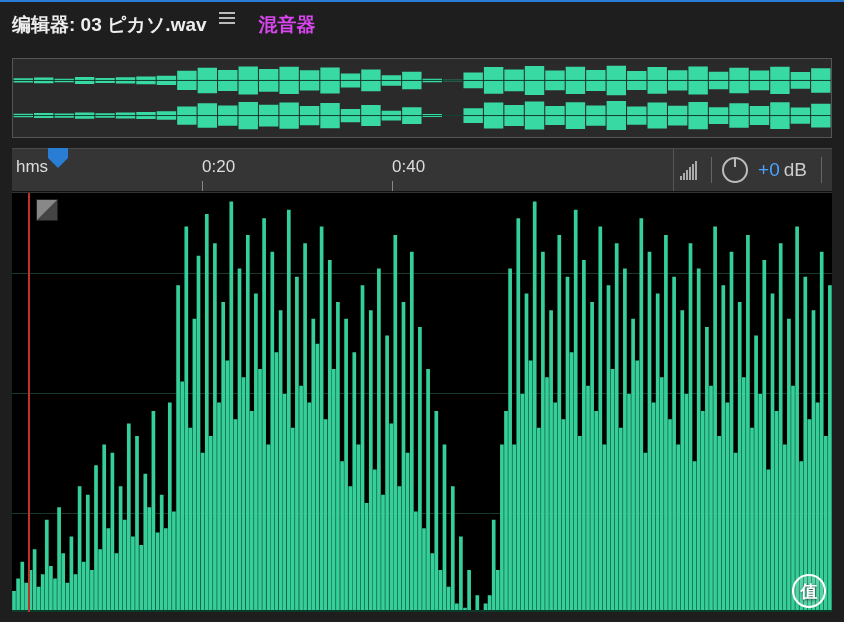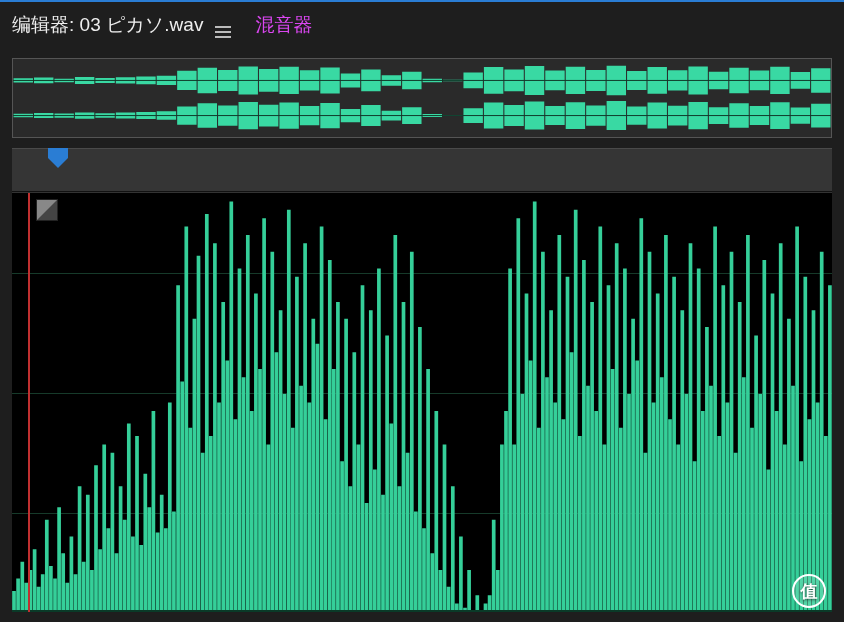--- a/index.html
+++ b/index.html
@@ -18,25 +18,26 @@
 .tabs {
   display: flex;
   align-items: center;
   height: 46px;
   background: #1e1e1e;
   padding-left: 12px;
   gap: 24px;
 }
 .tab {
   display: flex;
-  align-items: flex-end;
+  align-items: flex-start;
   gap: 12px;
   color: #d8d8d8;
   font-size: 19px;
   cursor: pointer;
+  font-weight: bold;
 }
 .tab.active { color: #eeeeee; }
 .tab.inactive { color: #d946ef; }
 .hamburger {
   display: flex;
   flex-direction: column;
   gap: 3px;
 }
 .hamburger span {
   width: 16px;
@@ -205,20 +206,43 @@
       <line x1="0" x2="820" y1="22" y2="22" stroke="#0f3a2a" stroke-width="1"></line>
       <line x1="0" x2="820" y1="58" y2="58" stroke="#0f3a2a" stroke-width="1"></line>
     </svg>
 </div>
 
 <div class="ruler-row">
   <div class="playhead">
     <svg viewBox="0 0 24 24">
         <path d="M2 2 L22 2 L22 12 L12 22 L2 12 Z" fill="#2a7dd4"></path>
       </svg>
+  </div>
+  <div class="ruler" id="ruler">
+    <span class="label" style="left:4px">hms</span>
+  <span class="label" style="left: 190px;">0:20</span>
+      <div class="tick" style="left: 190px;"></div>
+      <span class="label" style="left: 380px;">0:40</span>
+      <div class="tick" style="left: 380px;"></div>
+    </div>
+  <div class="right-controls">
+    <div class="meter-icon">
+      <span style="height:4px"></span>
+        <span style="height:7px"></span>
+        <span style="height:10px"></span>
+        <span style="height:13px"></span>
+        <span style="height:16px"></span>
+        <span style="height:19px"></span>
+    </div>
+    <div class="divider-v"></div>
+    <div class="knob"></div>
+    <div class="db-text">
+      <span class="db-val">+0</span><span class="db-unit">dB</span>
+    </div>
+    <div class="divider-v"></div>
   </div>
 </div>
 
 <div class="waveform-main">
   <div class="grid-line" style="top:80px"></div>
   <div class="grid-line" style="top:200px"></div>
   <div class="grid-line" style="top:320px"></div>
   <svg id="main-svg" preserveAspectRatio="none" viewBox="0 0 820 420">
       <path d="M2.0 420 L2.0 399.0 M6.1 420 L6.1 386.4 M10.3 420 L10.3 369.6 M14.3 420 L14.3 390.6 M18.4 420 L18.4 378.0 M22.6 420 L22.6 357.0 M26.6 420 L26.6 394.8 M30.7 420 L30.7 382.2 M34.8 420 L34.8 327.6 M38.9 420 L38.9 373.8 M43.0 420 L43.0 386.4 M47.1 420 L47.1 315.0 M51.2 420 L51.2 361.2 M55.3 420 L55.3 390.6 M59.4 420 L59.4 344.4 M63.5 420 L63.5 382.2 M67.6 420 L67.6 294.0 M71.7 420 L71.7 369.6 M75.8 420 L75.8 302.4 M79.9 420 L79.9 378.0 M84.0 420 L84.0 273.0 M88.1 420 L88.1 357.0 M92.2 420 L92.2 252.0 M96.3 420 L96.3 336.0 M100.4 420 L100.4 260.4 M104.5 420 L104.5 361.2 M108.6 420 L108.6 294.0 M112.7 420 L112.7 327.6 M116.8 420 L116.8 231.0 M120.9 420 L120.9 344.4 M125.0 420 L125.0 243.6 M129.2 420 L129.2 352.8 M133.3 420 L133.3 281.4 M137.3 420 L137.3 315.0 M141.4 420 L141.4 218.4 M145.6 420 L145.6 340.2 M149.7 420 L149.7 302.4 M153.8 420 L153.8 336.0 M157.8 420 L157.8 210.0 M161.9 420 L161.9 319.2 M166.1 420 L166.1 92.4 M170.2 420 L170.2 189.0 M174.3 420 L174.3 33.6 M178.3 420 L178.3 235.2 M182.4 420 L182.4 126.0 M186.5 420 L186.5 63.0 M190.7 420 L190.7 260.4 M194.8 420 L194.8 21.0 M198.8 420 L198.8 243.6 M202.9 420 L202.9 50.4 M207.0 420 L207.0 210.0 M211.2 420 L211.2 109.2 M215.3 420 L215.3 168.0 M219.3 420 L219.3 8.4 M223.4 420 L223.4 226.8 M227.5 420 L227.5 75.6 M231.6 420 L231.6 184.8 M235.8 420 L235.8 42.0 M239.8 420 L239.8 218.4 M243.9 420 L243.9 100.8 M248.0 420 L248.0 176.4 M252.1 420 L252.1 25.2 M256.3 420 L256.3 252.0 M260.3 420 L260.3 58.8 M264.4 420 L264.4 159.6 M268.6 420 L268.6 117.6 M272.6 420 L272.6 201.6 M276.8 420 L276.8 16.8 M280.8 420 L280.8 235.2 M284.9 420 L284.9 84.0 M289.1 420 L289.1 193.2 M293.1 420 L293.1 50.4 M297.3 420 L297.3 210.0 M301.3 420 L301.3 126.0 M305.4 420 L305.4 151.2 M309.6 420 L309.6 33.6 M313.6 420 L313.6 226.8 M317.8 420 L317.8 67.2 M321.8 420 L321.8 176.4 M325.9 420 L325.9 109.2 M330.1 420 L330.1 268.8 M334.1 420 L334.1 126.0 M338.3 420 L338.3 294.0 M342.3 420 L342.3 159.6 M346.4 420 L346.4 252.0 M350.5 420 L350.5 92.4 M354.6 420 L354.6 310.8 M358.8 420 L358.8 117.6 M362.8 420 L362.8 277.2 M366.9 420 L366.9 75.6 M371.0 420 L371.0 302.4 M375.1 420 L375.1 142.8 M379.3 420 L379.3 231.0 M383.3 420 L383.3 42.0 M387.4 420 L387.4 294.0 M391.5 420 L391.5 109.2 M395.6 420 L395.6 260.4 M399.8 420 L399.8 58.8 M403.8 420 L403.8 319.2 M407.9 420 L407.9 134.4 M412.0 420 L412.0 336.0 M416.1 420 L416.1 176.4 M420.3 420 L420.3 361.2 M424.3 420 L424.3 218.4 M428.4 420 L428.4 378.0 M432.5 420 L432.5 252.0 M436.6 420 L436.6 394.8 M440.8 420 L440.8 294.0 M444.8 420 L444.8 411.6 M448.9 420 L448.9 344.4 M453.0 420 L453.0 415.8 M457.1 420 L457.1 378.0 M461.2 420 L461.2 420.0 M465.3 420 L465.3 403.2 M469.4 420 L469.4 420.0 M473.5 420 L473.5 411.6 M477.6 420 L477.6 403.2 M481.7 420 L481.7 327.6 M485.8 420 L485.8 378.0 M489.9 420 L489.9 252.0 M494.0 420 L494.0 218.4 M498.1 420 L498.1 75.6 M502.2 420 L502.2 252.0 M506.3 420 L506.3 25.2 M510.4 420 L510.4 201.6 M514.5 420 L514.5 100.8 M518.6 420 L518.6 168.0 M522.7 420 L522.7 8.4 M526.8 420 L526.8 235.2 M530.9 420 L530.9 58.8 M535.0 420 L535.0 184.8 M539.1 420 L539.1 117.6 M543.2 420 L543.2 210.0 M547.3 420 L547.3 42.0 M551.4 420 L551.4 226.8 M555.5 420 L555.5 84.0 M559.6 420 L559.6 159.6 M563.7 420 L563.7 16.8 M567.8 420 L567.8 243.6 M571.9 420 L571.9 67.2 M576.0 420 L576.0 193.2 M580.1 420 L580.1 109.2 M584.2 420 L584.2 218.4 M588.3 420 L588.3 33.6 M592.4 420 L592.4 252.0 M596.5 420 L596.5 92.4 M600.6 420 L600.6 176.4 M604.7 420 L604.7 50.4 M608.8 420 L608.8 235.2 M612.9 420 L612.9 75.6 M617.0 420 L617.0 201.6 M621.1 420 L621.1 126.0 M625.2 420 L625.2 168.0 M629.3 420 L629.3 25.2 M633.4 420 L633.4 260.4 M637.5 420 L637.5 58.8 M641.6 420 L641.6 210.0 M645.7 420 L645.7 100.8 M649.8 420 L649.8 184.8 M653.9 420 L653.9 42.0 M658.0 420 L658.0 226.8 M662.1 420 L662.1 84.0 M666.2 420 L666.2 252.0 M670.3 420 L670.3 117.6 M674.4 420 L674.4 201.6 M678.5 420 L678.5 50.4 M682.6 420 L682.6 268.8 M686.7 420 L686.7 75.6 M690.8 420 L690.8 218.4 M694.9 420 L694.9 134.4 M699.0 420 L699.0 193.2 M703.1 420 L703.1 33.6 M707.2 420 L707.2 243.6 M711.3 420 L711.3 92.4 M715.4 420 L715.4 210.0 M719.5 420 L719.5 58.8 M723.6 420 L723.6 260.4 M727.7 420 L727.7 109.2 M731.8 420 L731.8 184.8 M735.9 420 L735.9 42.0 M740.0 420 L740.0 235.2 M744.1 420 L744.1 142.8 M748.2 420 L748.2 201.6 M752.3 420 L752.3 67.2 M756.4 420 L756.4 277.2 M760.5 420 L760.5 100.8 M764.6 420 L764.6 218.4 M768.7 420 L768.7 50.4 M772.8 420 L772.8 252.0 M776.9 420 L776.9 126.0 M781.0 420 L781.0 193.2 M785.1 420 L785.1 33.6 M789.2 420 L789.2 268.8 M793.3 420 L793.3 84.0 M797.4 420 L797.4 226.8 M801.5 420 L801.5 117.6 M805.6 420 L805.6 210.0 M809.7 420 L809.7 58.8 M813.8 420 L813.8 243.6 M817.9 420 L817.9 92.4 " stroke="#35cf99" stroke-width="3.69"></path>
       <line x1="0" x2="820" y1="419" y2="419" stroke="#0a3a28" stroke-width="2"></line>

